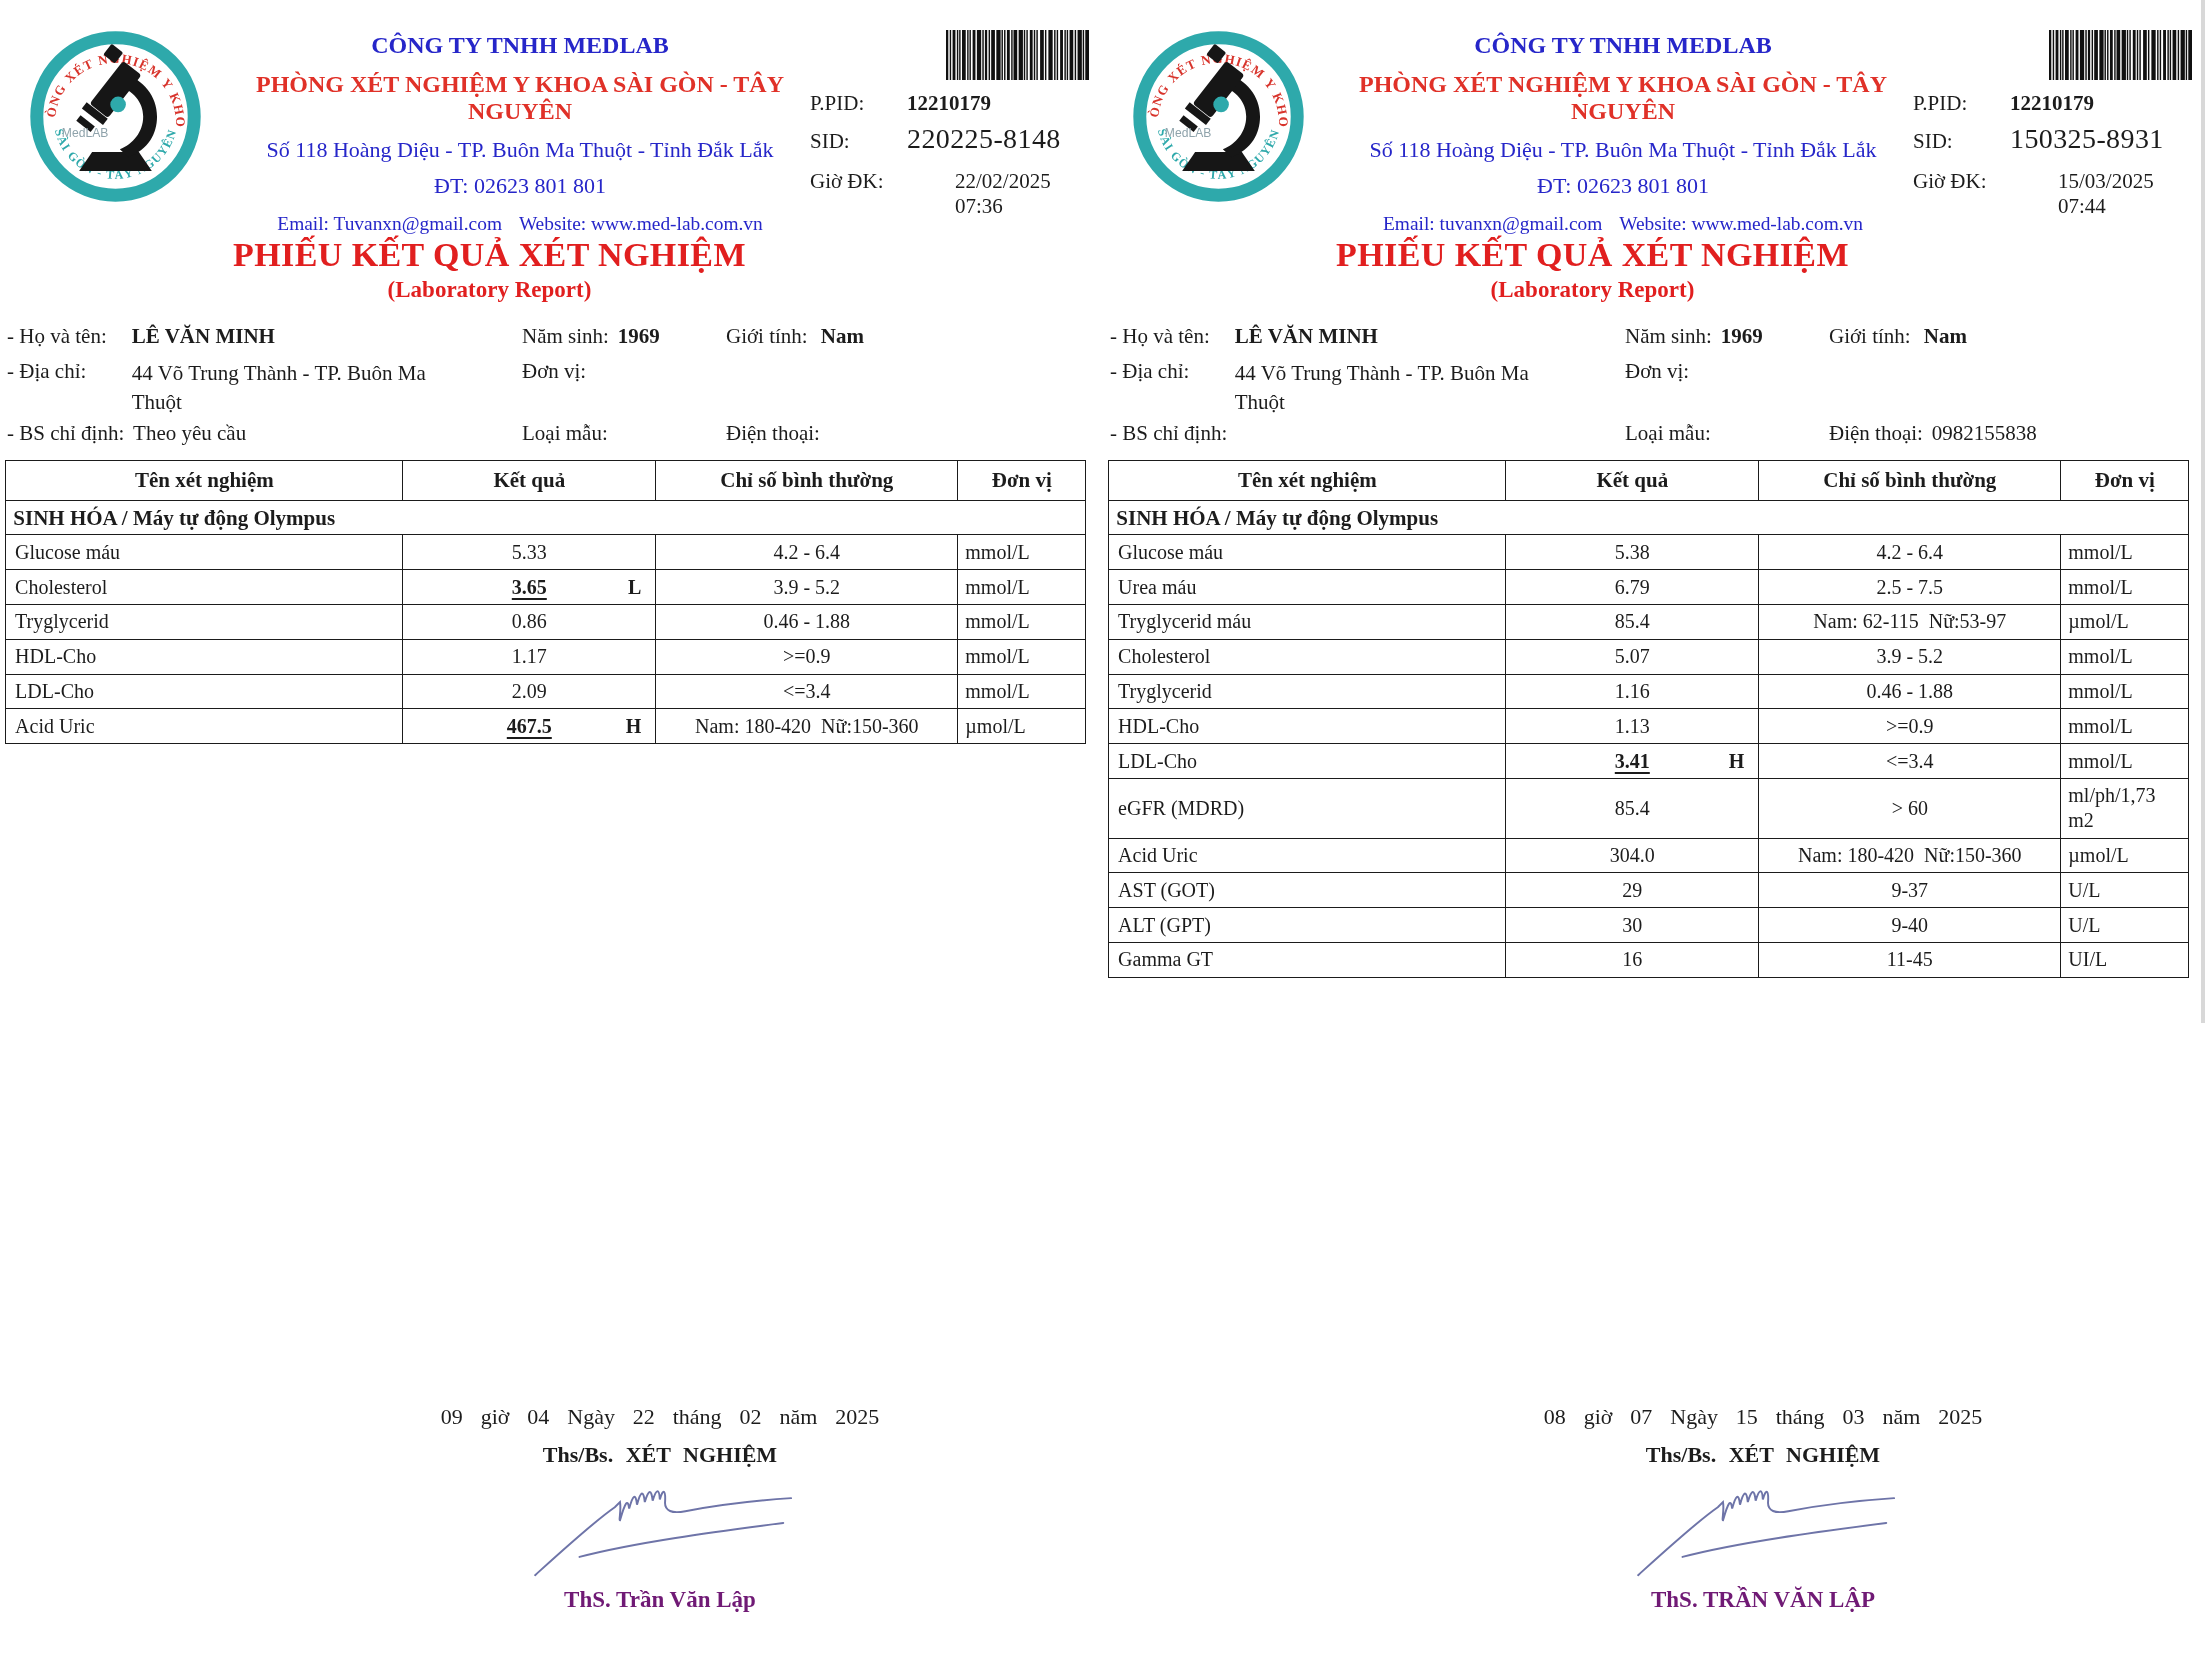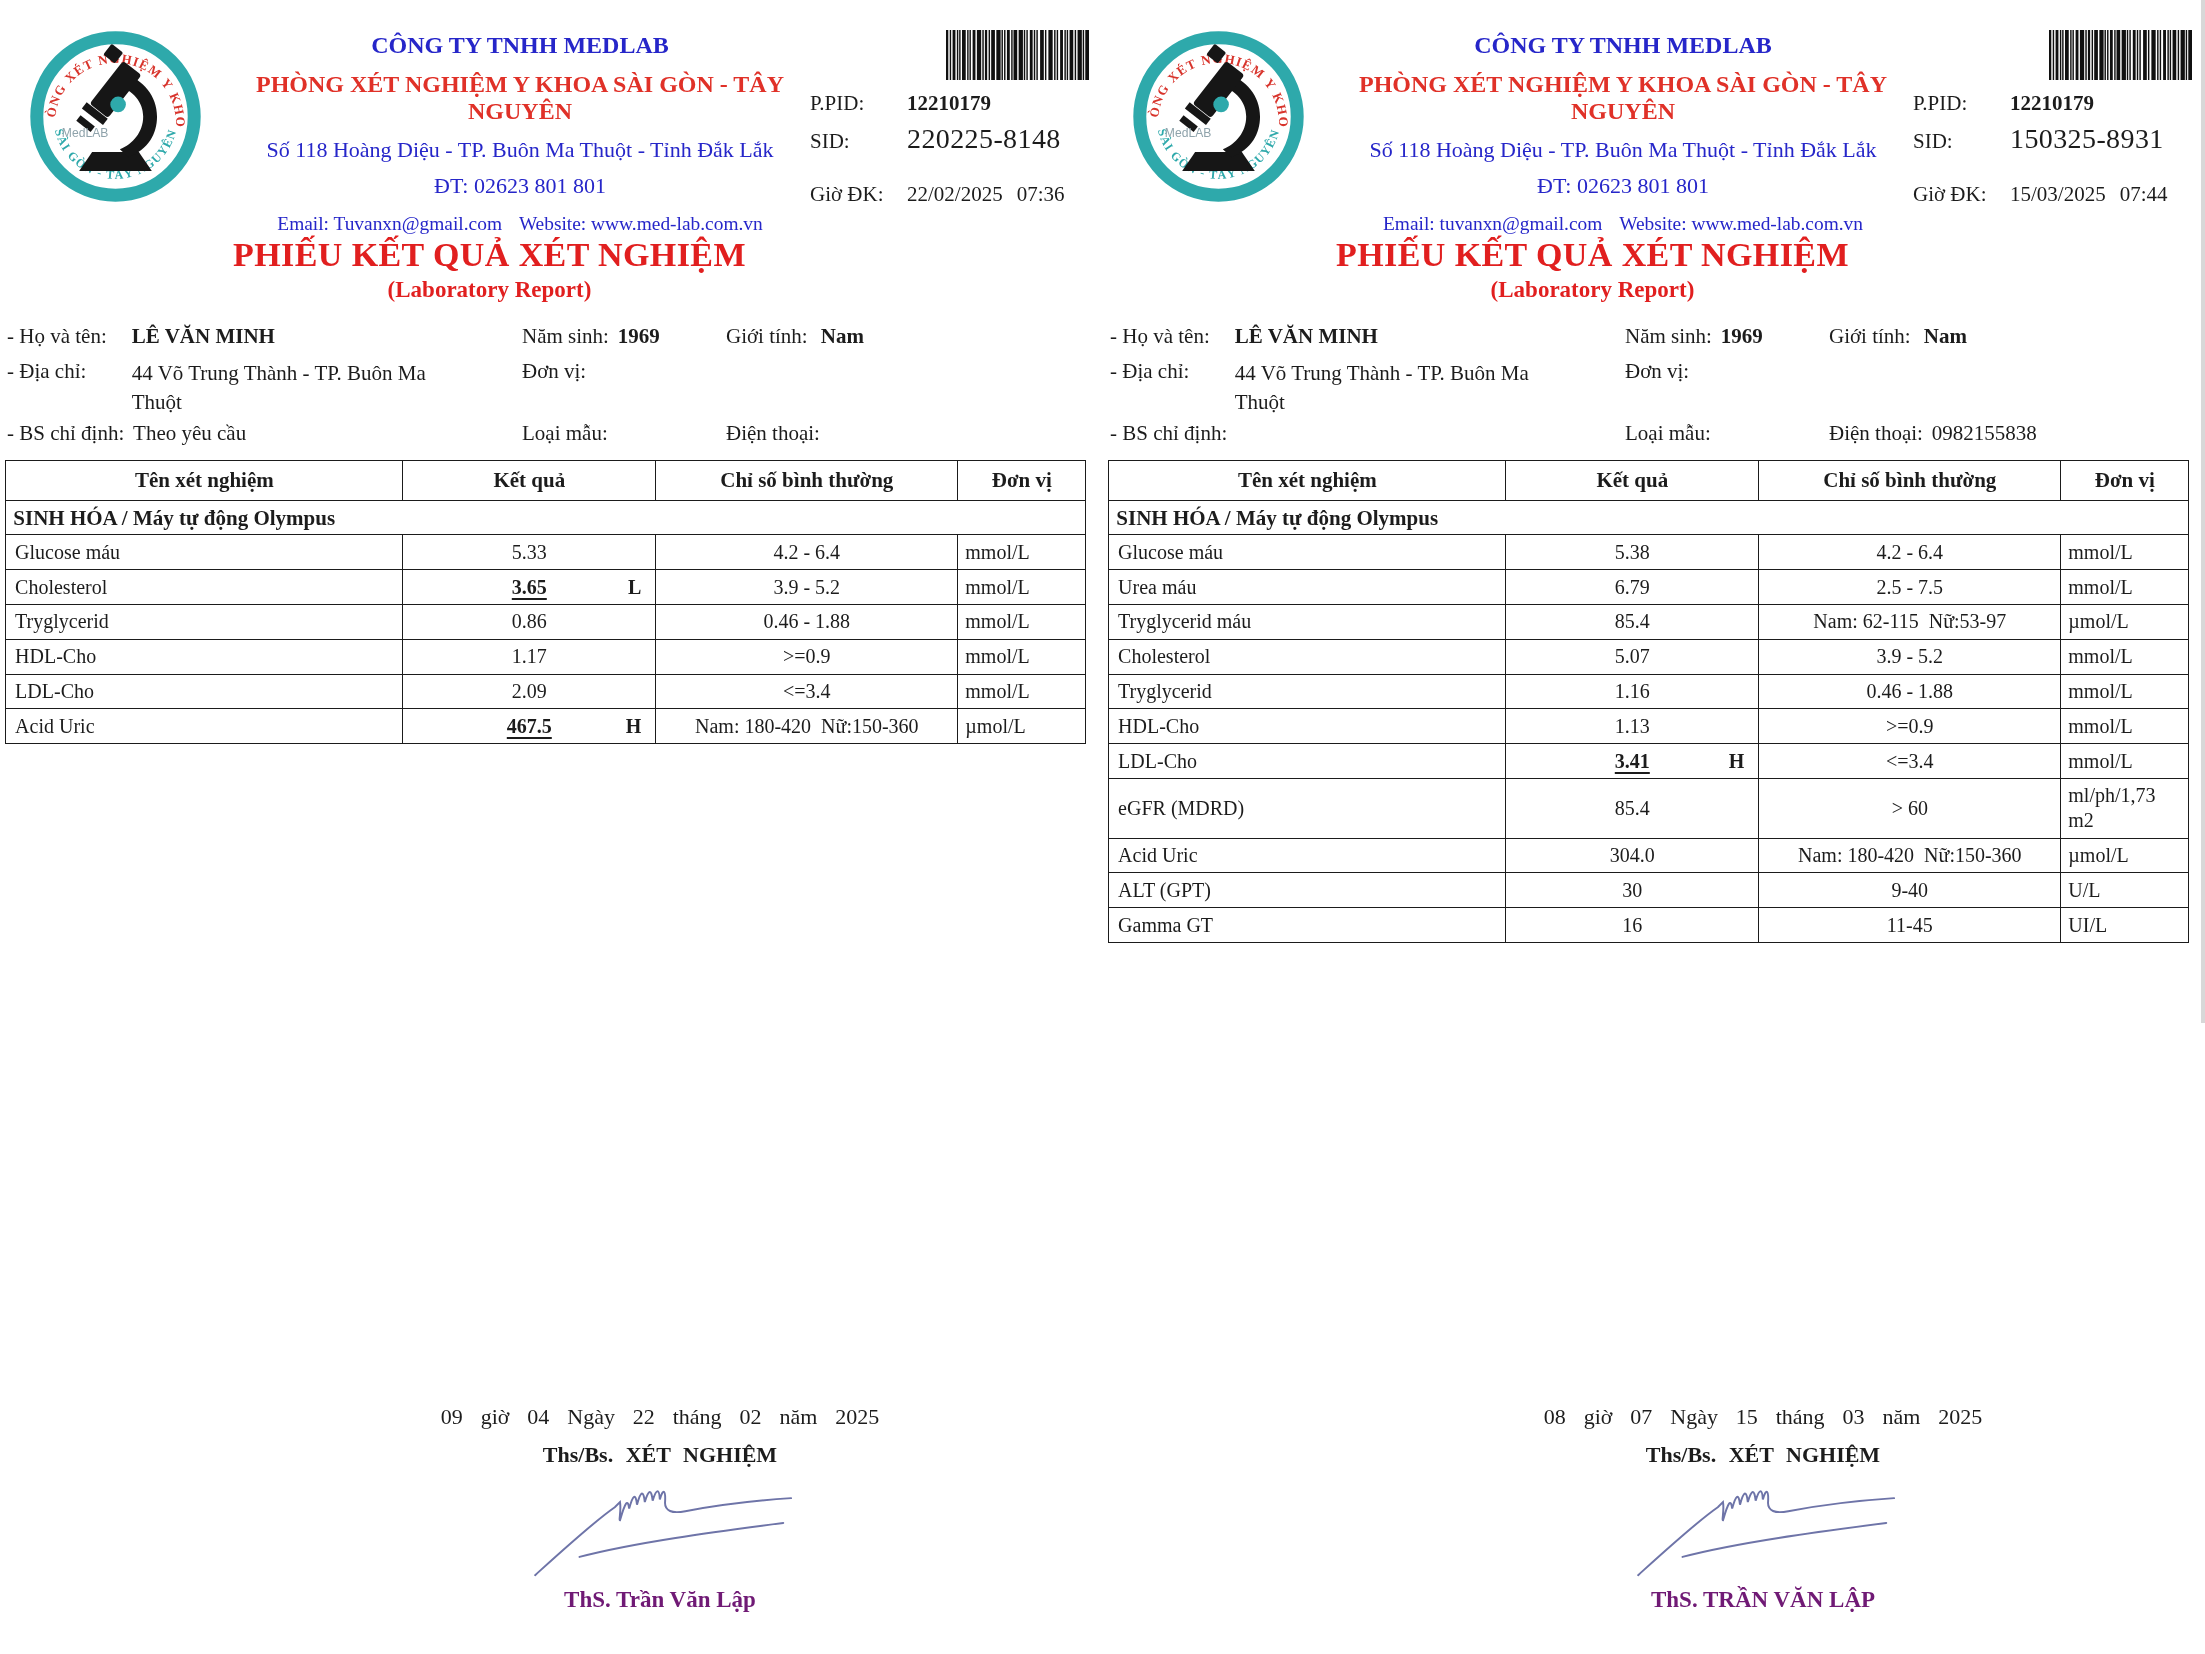--- a/index.html
+++ b/index.html
@@ -38,21 +38,21 @@
   .hphone{margin-top:9.7px;font-size:22px;color:var(--brand-blue);}
   .emailline{margin-top:14px;font-size:19.4px;color:var(--brand-blue);}
   .sp-r{margin-right:12.4px;}
 
   .pid-block{position:absolute;left:810px;top:25px;width:288px;font-size:21px;}
   .barcode{display:block;margin:5.3px 8.8px 10.6px auto;width:143px;height:50px;}
   .pid-row{display:flex;margin-top:7px;align-items:baseline;}
   .plabel{width:97px;flex:none;}
   .pid-value{font-weight:bold;}
   .sid-value{font-weight:normal;font-size:28px;letter-spacing:0.4px;}
-  .reg-row{margin-top:27px;}
+  .reg-row{margin-top:14px;gap:48px;}
   .reg-value{word-spacing:8.8px;}
 
   
   .title-block{margin-top:14px;text-align:center;transform:translateX(-62px);}
   .main-title{font-size:34px;font-weight:bold;color:var(--brand-red);letter-spacing:0.4px;}
   .sub-title{font-size:23px;font-weight:bold;color:var(--brand-red);margin-top:2.6px;}
 
   
   .patient{margin-top:21px;padding-left:7px;font-size:21px;}
   .p-row{display:flex;align-items:flex-start;margin-bottom:10.6px;}
@@ -574,20 +574,29 @@
   <tr class="test-row">
     <td class="cell-name">Acid Uric</td>
     <td class="cell-result">
       <span class="result-value">304.0</span>
       <span class="result-flag"></span>
     </td>
     <td class="cell-range">Nam: 180-420  Nữ:150-360</td>
     <td class="cell-unit">µmol/L</td>
   </tr>
 
+  <tr class="test-row">
+    <td class="cell-name">AST (GOT)</td>
+    <td class="cell-result">
+      <span class="result-value">29</span>
+      <span class="result-flag"></span>
+    </td>
+    <td class="cell-range">9-37</td>
+    <td class="cell-unit">U/L</td>
+  </tr>
 
   <tr class="test-row">
     <td class="cell-name">ALT (GPT)</td>
     <td class="cell-result">
       <span class="result-value">30</span>
       <span class="result-flag"></span>
     </td>
     <td class="cell-range">9-40</td>
     <td class="cell-unit">U/L</td>
   </tr>

